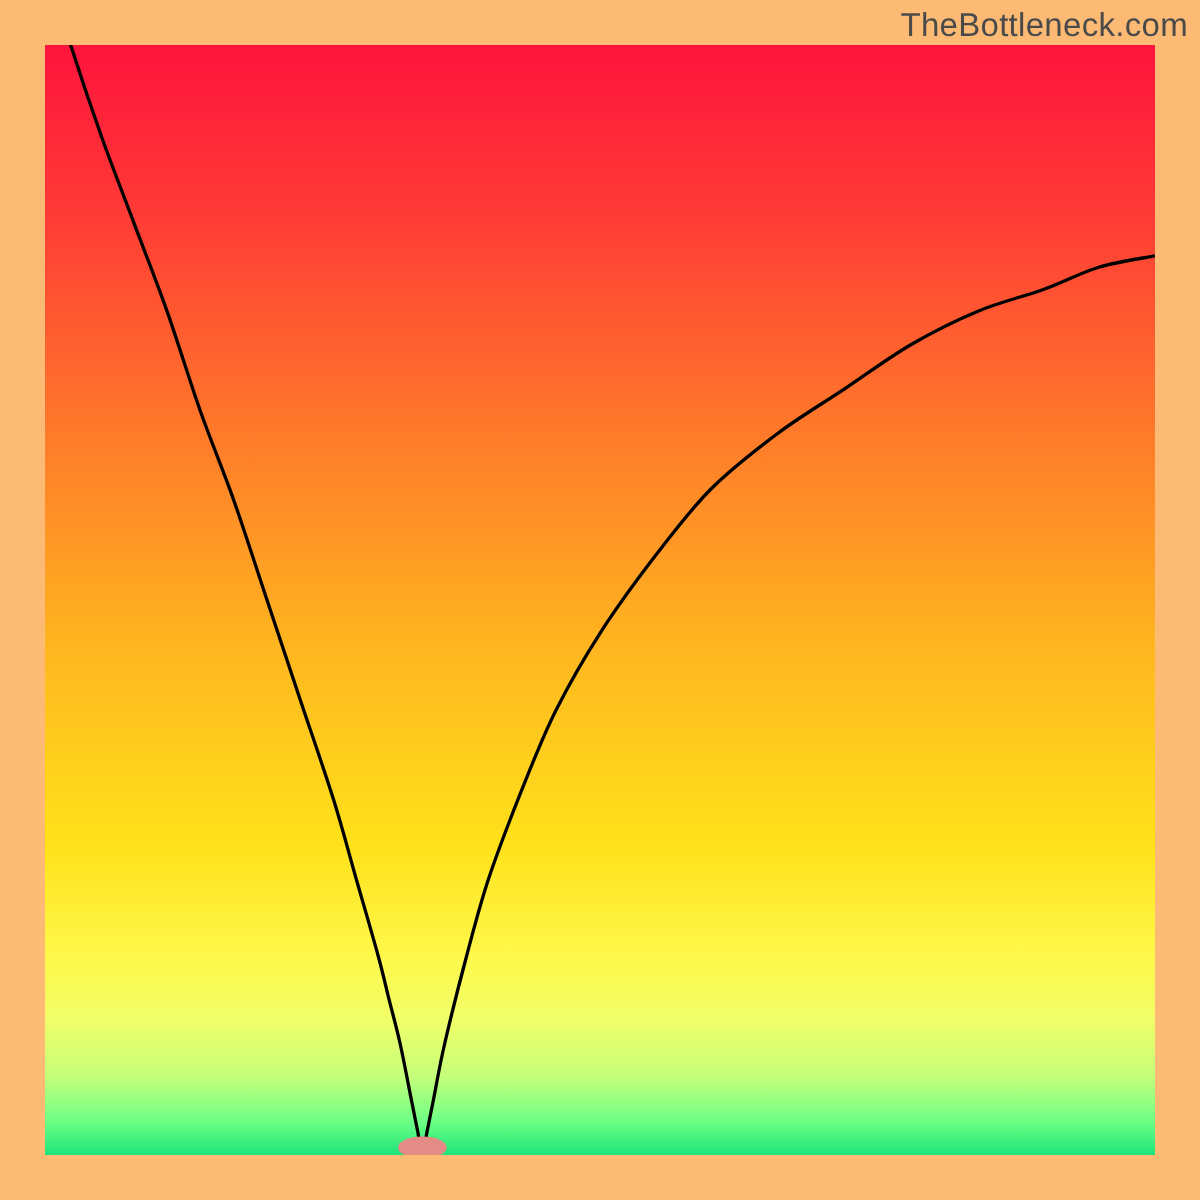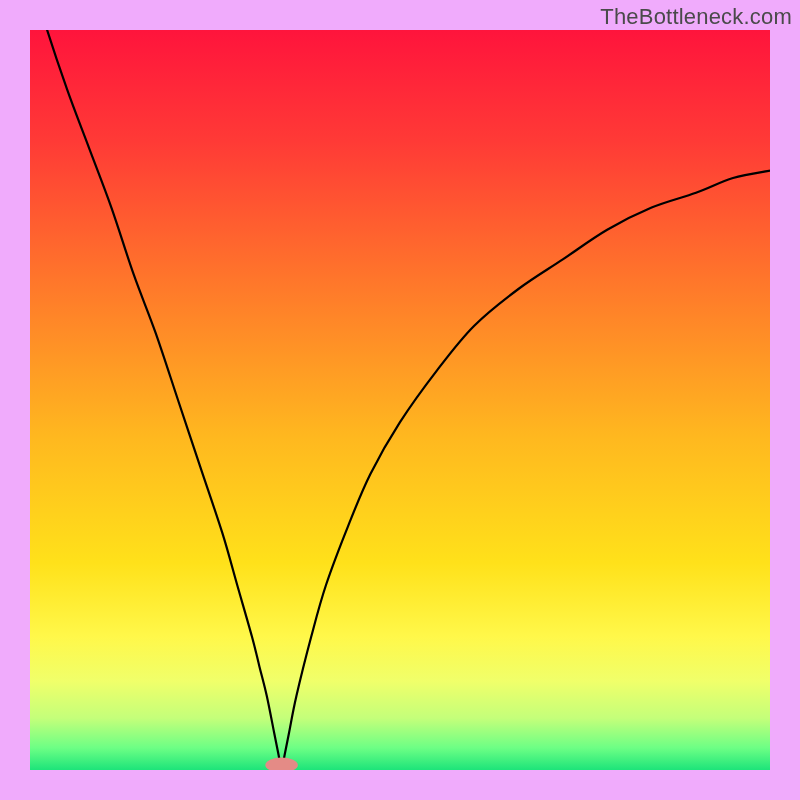--- a/index.html
+++ b/index.html
@@ -9,21 +9,21 @@
     height: 800px;
     overflow: hidden;
     background: #000;
     font-family: Arial, Helvetica, sans-serif;
   }
   .frame {
     position: absolute;
     top: 0; left: 0;
     width: 800px;
     height: 800px;
-    background: #f0abfc;
+    background: #fdba74;
   }
   .plot {
     position: absolute;
     top: 30px;
     left: 30px;
     width: 740px;
     height: 740px;
   }
   .watermark {
     position: absolute;

